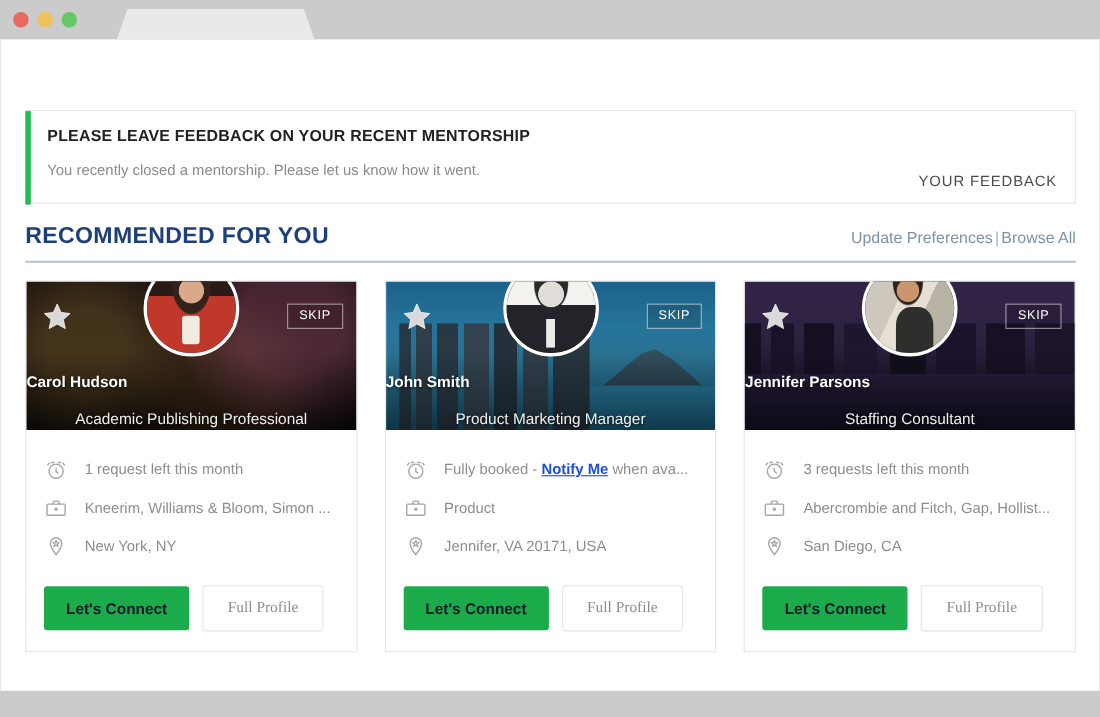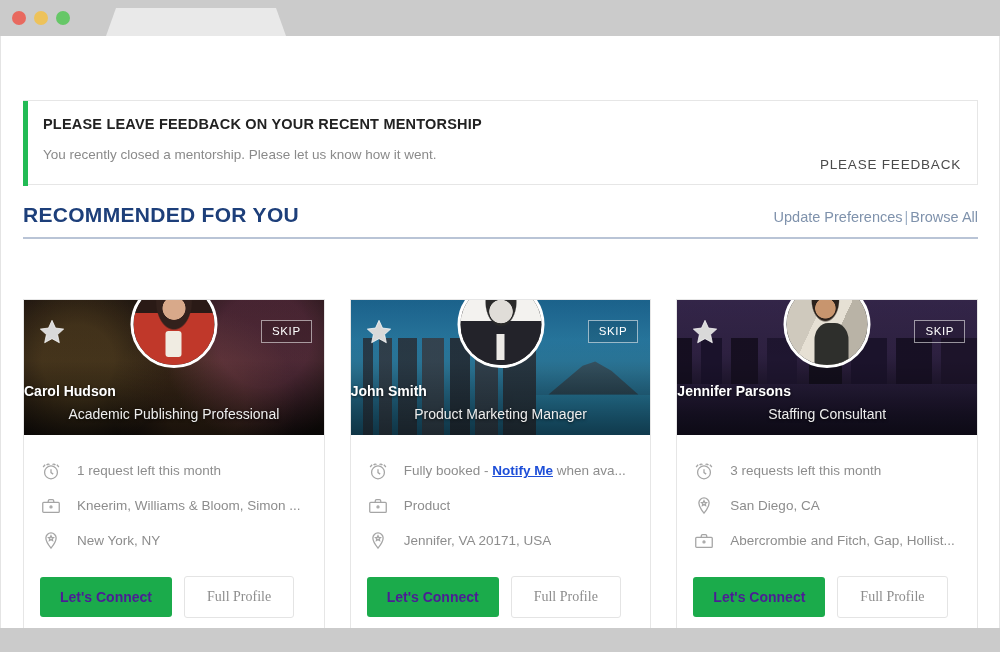--- a/index.html
+++ b/index.html
@@ -161,21 +161,20 @@
     top: 219px;
     width: 955px;
     display: flex;
     gap: 25px;
   }
   .card {
     width: 302px;
     background: #ffffff;
     border: 1px solid #e6e6e6;
     position: relative;
-    margin-top: 44px;
   }
 
   .card-hero {
     position: relative;
     height: 135px;
     overflow: hidden;
   }
   .hero-bg {
     position: absolute;
     inset: 0;
@@ -356,21 +355,21 @@
     text-align: left;
     color: #ffffff;
     font-size: 14px;
     font-weight: bold;
     z-index: 4;
     text-shadow: 0 1px 3px rgba(0,0,0,0.7);
   }
   .hero-role {
     position: absolute;
     left: 0; right: 0;
-    bottom: 13px;
+    bottom: 3px;
     text-align: center;
     color: #eeeeee;
     font-size: 14px;
     z-index: 4;
     text-shadow: 0 1px 3px rgba(0,0,0,0.7);
   }
 
   
   .card-details {
     padding: 18px 16px 4px 16px;
@@ -402,21 +401,21 @@
 
   
   .card-actions {
     display: flex;
     align-items: center;
     gap: 12px;
     padding: 14px 16px 18px 16px;
   }
   .btn-connect {
     background: #1bab4b;
-    color: #4c1d95;
+    color: #0f172a;
     border: none;
     border-radius: 3px;
     padding: 12px 20px;
     font-size: 14px;
     font-weight: bold;
     cursor: pointer;
     font-family: "Liberation Sans", sans-serif;
   }
   .btn-profile {
     background: #ffffff;
@@ -442,21 +441,21 @@
     </div>
     <div class="chrome-tab"></div>
   </div>
 
   <div class="page">
 
     <div class="banner">
       <div class="banner-accent"></div>
       <div class="banner-title">PLEASE LEAVE FEEDBACK ON YOUR RECENT MENTORSHIP</div>
       <div class="banner-sub">You recently closed a mentorship. Please let us know how it went.</div>
-      <button class="banner-action">PLEASE FEEDBACK</button>
+      <button class="banner-action">YOUR FEEDBACK</button>
     </div>
 
     <div class="section-head">
       <div class="section-title">RECOMMENDED FOR YOU</div>
       <div class="section-links">
         <a>Update Preferences</a><span class="sep">|</span><a>Browse All</a>
       </div>
     </div>
 
     <div class="cards">
@@ -579,33 +578,33 @@
             <svg class="detail-icon" viewBox="0 0 24 24" fill="none" stroke="#a5a5a5" stroke-width="1.4">
               <circle cx="12" cy="13.5" r="7"></circle>
               <path d="M12 10.2v3.6l2.4 1.6"></path>
               <path d="M5.6 5.2L3.4 7.6M18.4 5.2l2.2 2.4"></path>
               <path d="M7.2 5.6a2.3 2.3 0 013.2-.6M16.8 5.6a2.3 2.3 0 00-3.2-.6"></path>
             </svg>
             <div class="detail-text">3 requests left this month</div>
           </div>
           <div class="detail-row">
             <svg class="detail-icon" viewBox="0 0 24 24" fill="none" stroke="#a5a5a5" stroke-width="1.4">
-              <path d="M12 3.2c-3.1 0-5.6 2.5-5.6 5.6 0 4.2 5.6 11 5.6 11s5.6-6.8 5.6-11c0-3.1-2.5-5.6-5.6-5.6z"></path>
-              <path d="M12 6.2l.85 1.75 1.9.25-1.4 1.3.37 1.9L12 10.5l-1.72.9.37-1.9-1.4-1.3 1.9-.25z"></path>
-            </svg>
-            <div class="detail-text">San Diego, CA</div>
-          </div>
-          <div class="detail-row">
-            <svg class="detail-icon" viewBox="0 0 24 24" fill="none" stroke="#a5a5a5" stroke-width="1.4">
               <rect x="3" y="8" width="18" height="11" rx="1"></rect>
               <path d="M9 8V6.5a1.5 1.5 0 011.5-1.5h3A1.5 1.5 0 0115 6.5V8"></path>
               <circle cx="12" cy="13" r="1.1"></circle>
             </svg>
             <div class="detail-text">Abercrombie and Fitch, Gap, Hollist...</div>
           </div>
+          <div class="detail-row">
+            <svg class="detail-icon" viewBox="0 0 24 24" fill="none" stroke="#a5a5a5" stroke-width="1.4">
+              <path d="M12 3.2c-3.1 0-5.6 2.5-5.6 5.6 0 4.2 5.6 11 5.6 11s5.6-6.8 5.6-11c0-3.1-2.5-5.6-5.6-5.6z"></path>
+              <path d="M12 6.2l.85 1.75 1.9.25-1.4 1.3.37 1.9L12 10.5l-1.72.9.37-1.9-1.4-1.3 1.9-.25z"></path>
+            </svg>
+            <div class="detail-text">San Diego, CA</div>
+          </div>
         </div>
         <div class="card-actions">
           <button class="btn-connect">Let's Connect</button>
           <button class="btn-profile">Full Profile</button>
         </div>
       </div>
 
     </div>
   </div>
 

